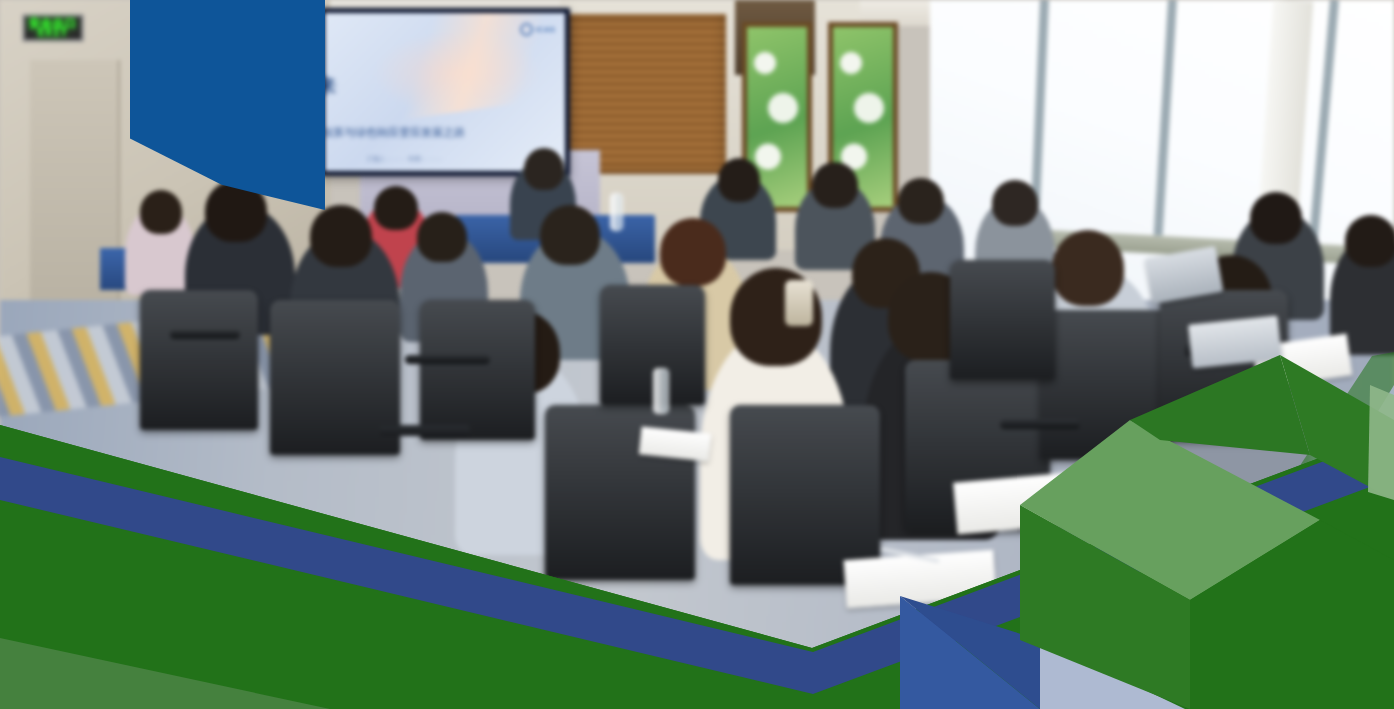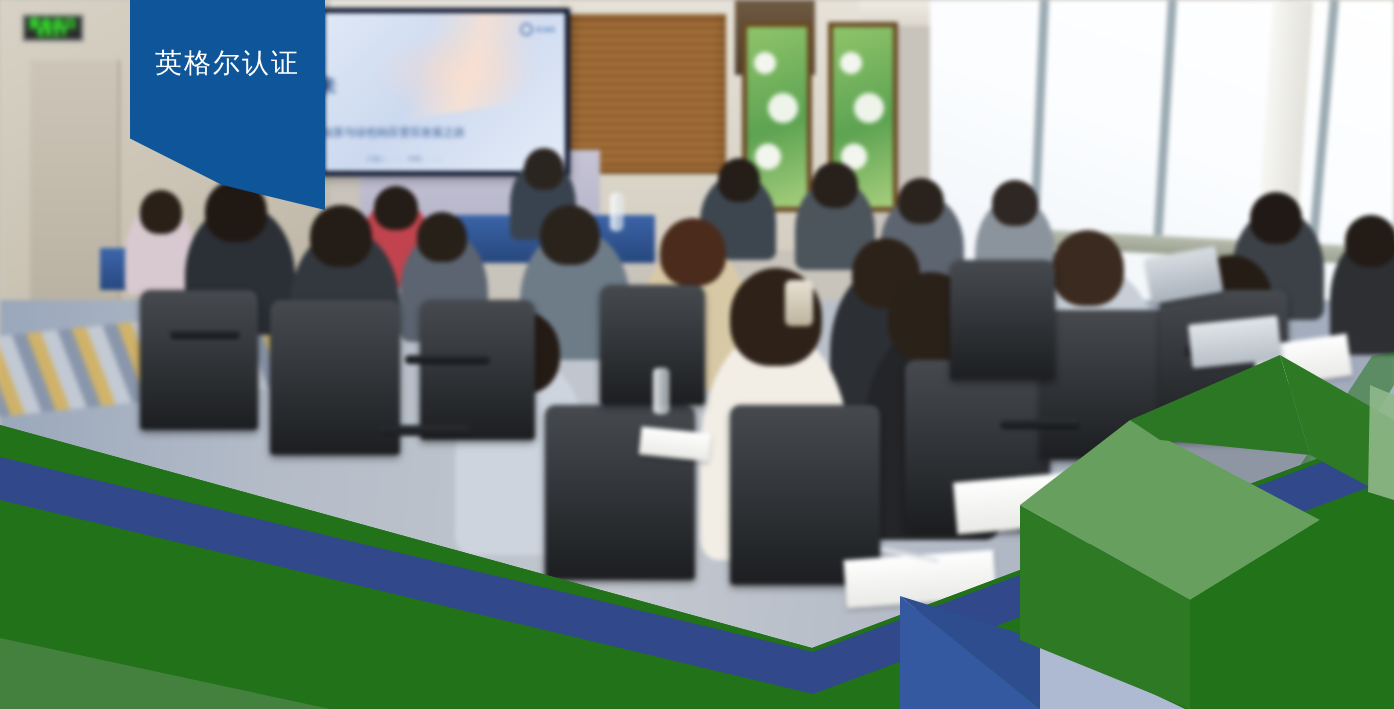--- a/index.html
+++ b/index.html
@@ -391,16 +391,15 @@
       <polygon points="1130,420 1320,520 1190,600 1020,505" fill="#67A05E"></polygon>
       <polygon points="1020,505 1190,600 1190,709 1020,640" fill="#2E7A24"></polygon>
       <polygon points="1190,600 1320,520 1394,560 1394,709 1190,709" fill="#227219"></polygon>
       <polygon points="1280,355 1394,420 1394,500 1310,455" fill="#2E7A24"></polygon>
       <polygon points="1130,420 1280,355 1310,455 1160,440" fill="#2C7723"></polygon>
       <polygon points="1370,385 1394,395 1394,500 1368,492" fill="#8FB789" opacity="0.9"></polygon>
     </svg>
   </div>
 
   <div class="logo-block">
-    <div class="logo-cn">英格尔认证</div>
   </div>
 
 </div>
 
 </body></html>

